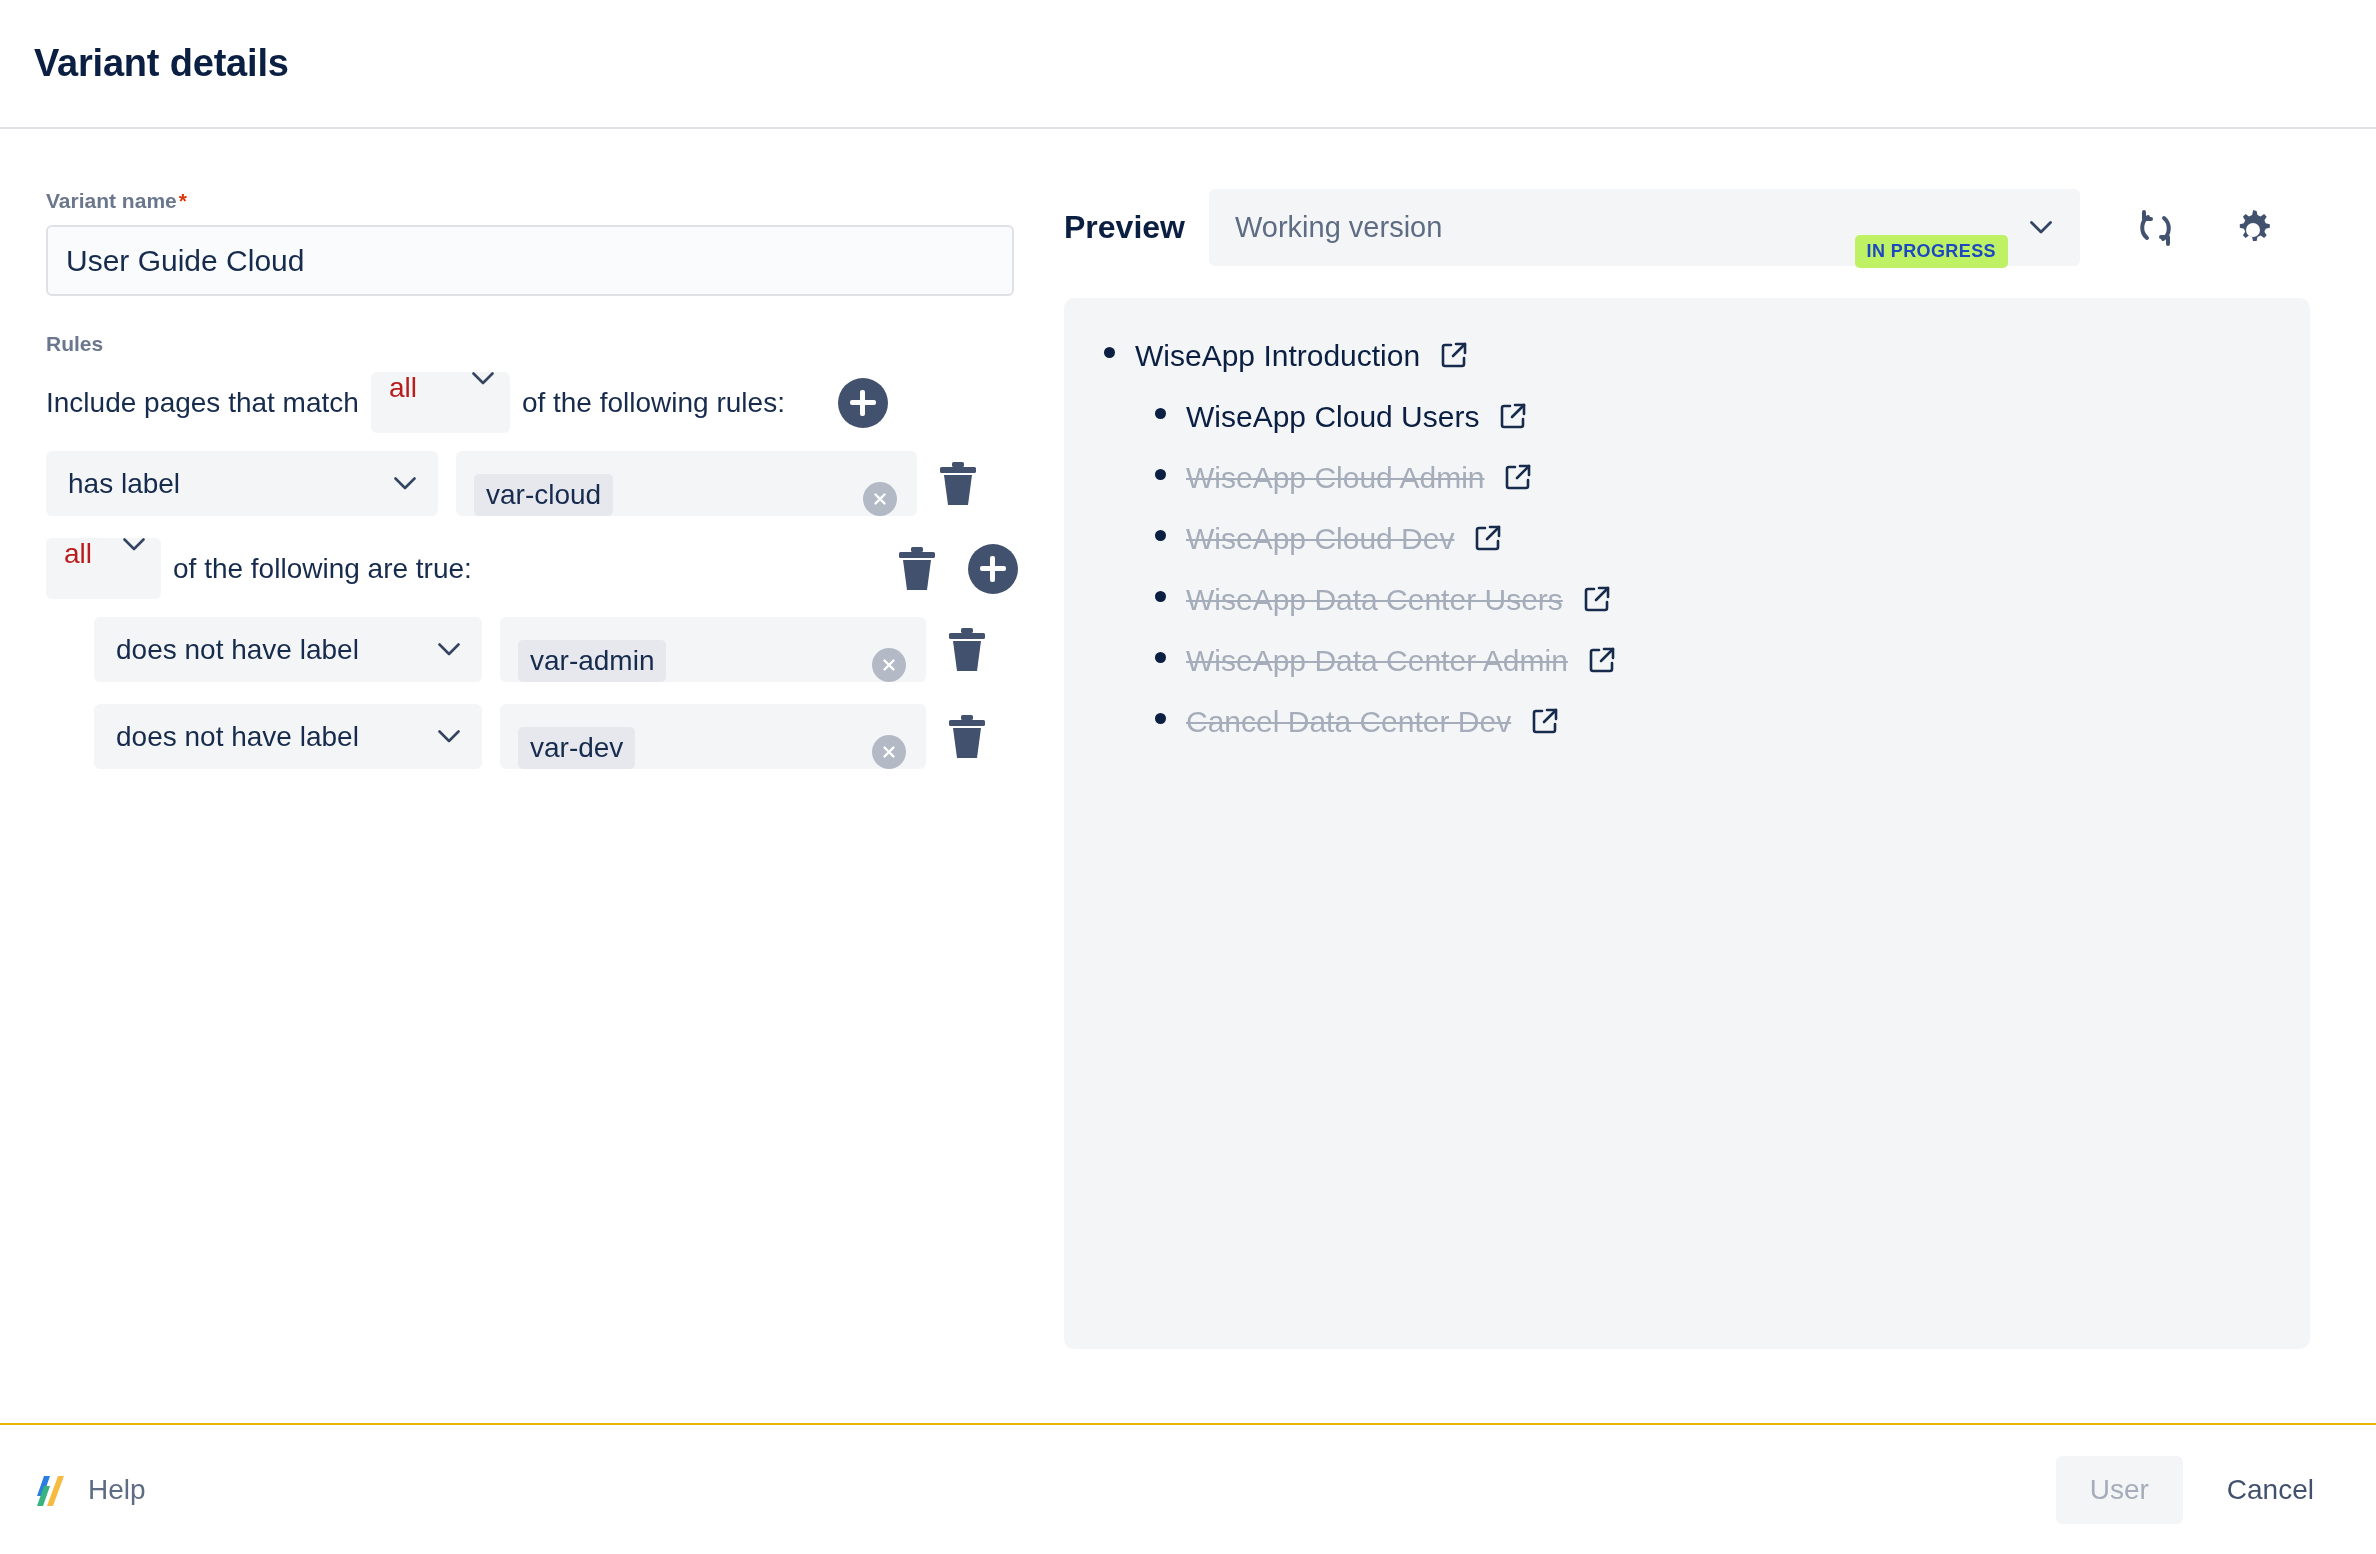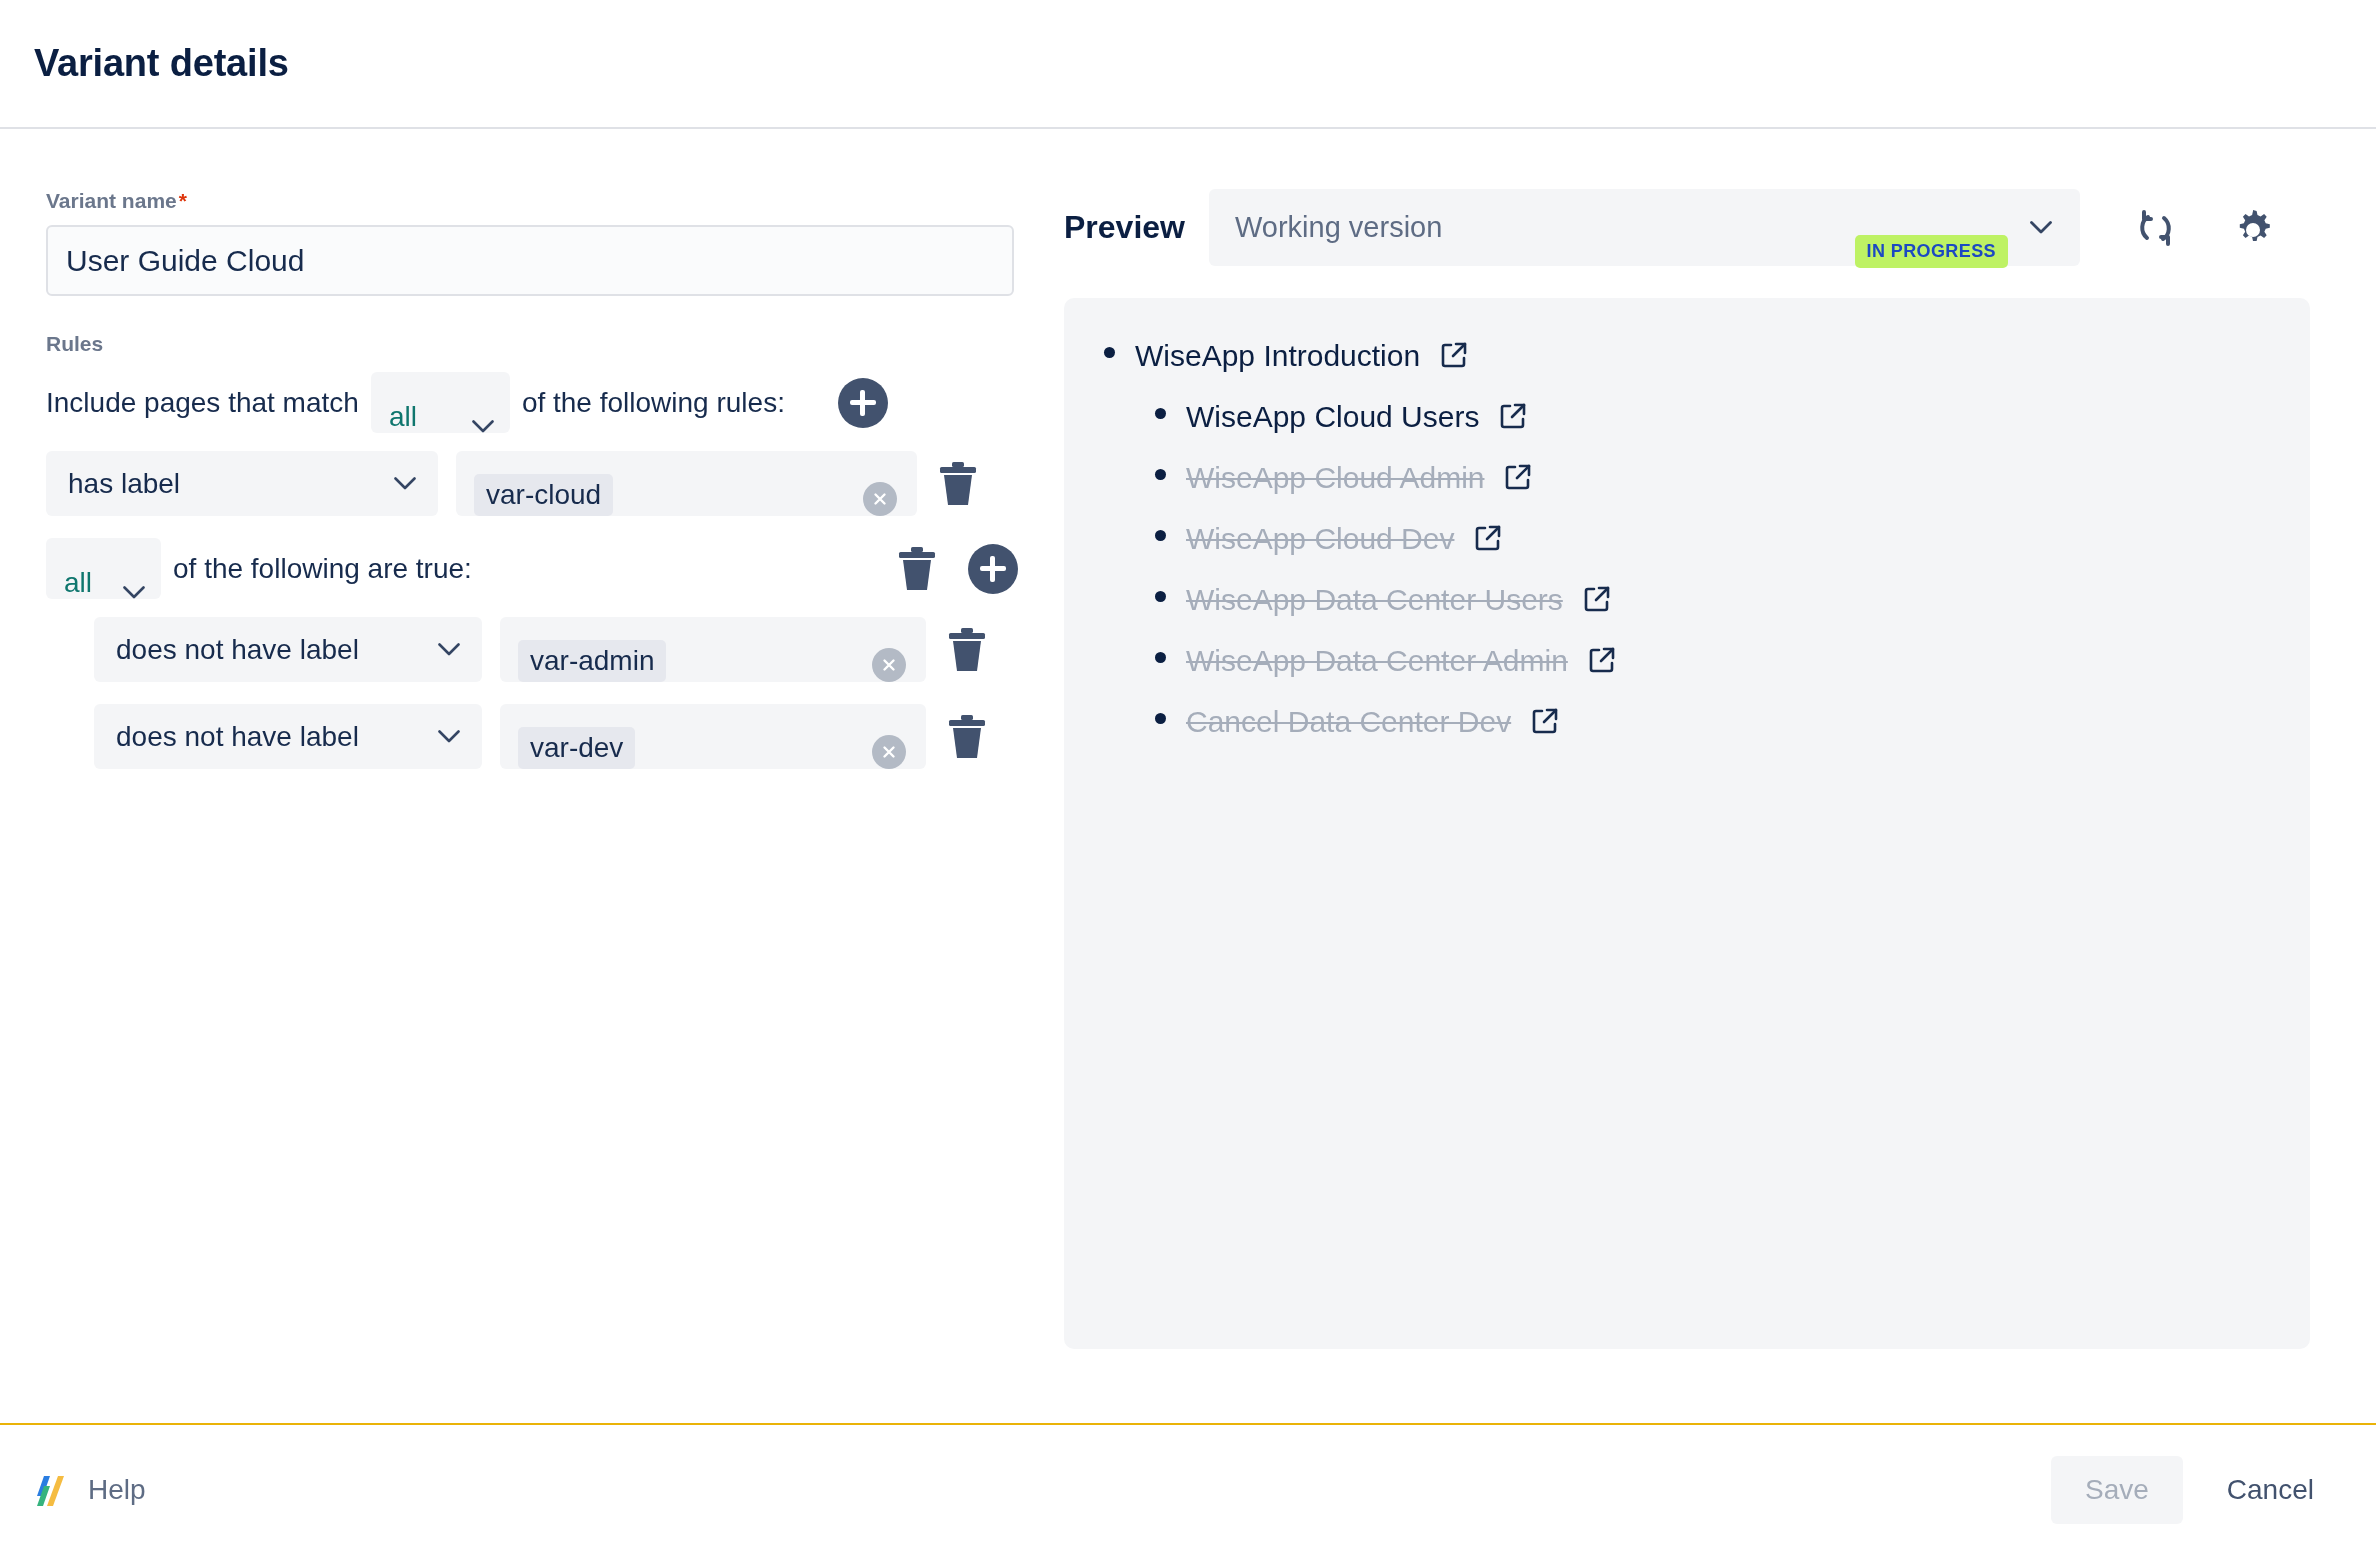--- a/index.html
+++ b/index.html
@@ -104,26 +104,26 @@
     white-space: nowrap;
   }
 
   .select-inline {
     height: 61px;
     min-width: 139px;
     background: #f4f5f7;
     border: none;
     border-radius: 6px;
     display: inline-flex;
-    align-items: flex-end;
+    align-items: flex-start;
     justify-content: space-between;
     padding: 0 16px 0 18px;
     margin: 0 12px;
     font-size: 28px;
-    color: #0f766e;
+    color: #b91c1c;
     gap: 22px;
   }
   .select-inline.narrow { min-width: 115px; margin-left: 0; gap: 14px; }
 
   .chev {
     width: 22px; height: 13px;
     flex: 0 0 auto;
     display: block;
   }
 
@@ -584,19 +584,19 @@
     <div class="help-link">
       <svg width="36" height="40" viewBox="0 0 36 40">
         <path d="M10 6 L16 6 L9 26 L3 26 Z" fill="#2a7de1"></path>
         <path d="M10 16 L16 16 L9 36 L3 36 Z" fill="#36b37e"></path>
         <path d="M24 6 L30 6 L19 36 L13 36 Z" fill="#f5bc41"></path>
       </svg>
       <span>Help</span>
     </div>
     <div class="footer-spacer"></div>
     <div class="footer-actions">
-      <button class="btn-save">Save</button>
+      <button class="btn-save">User</button>
       <button class="btn-cancel">Cancel</button>
     </div>
   </div>
 
 </div>
 
 
 </body></html>

